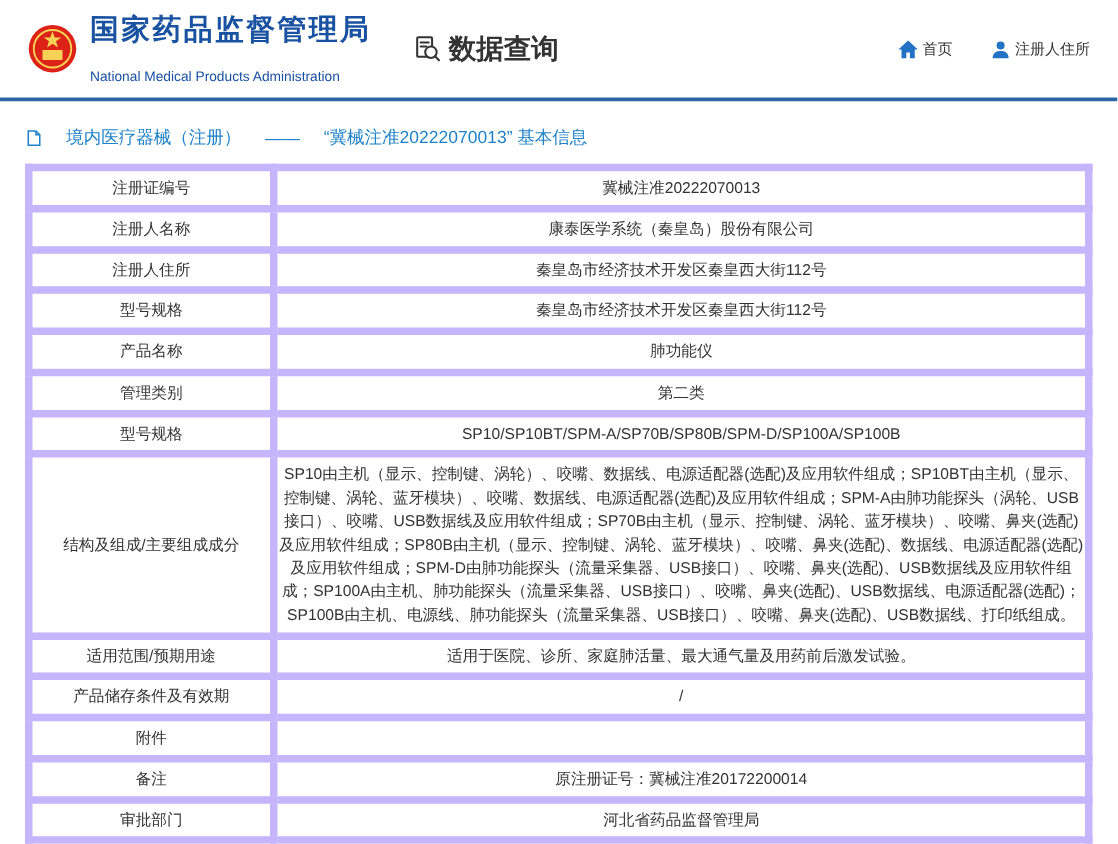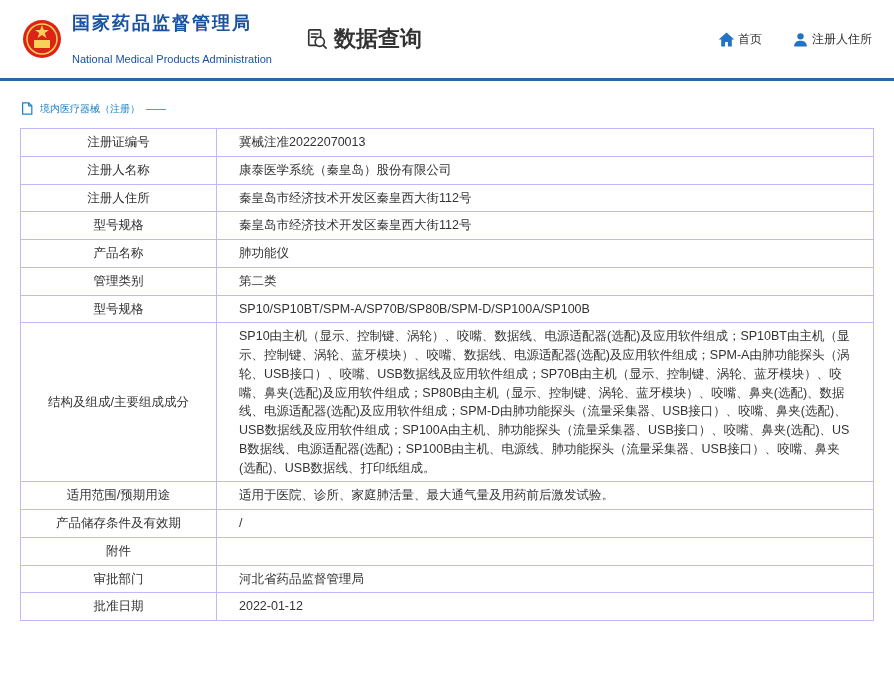--- a/index.html
+++ b/index.html
@@ -10,59 +10,59 @@
     background: #ffffff; color: #333333; overflow: hidden;
   }
   
   .header {
     height: 78px; display: flex; align-items: center;
     padding: 0 22px; background: #fff;
   }
   .emblem { width: 40px; height: 48px; flex: 0 0 auto; }
   .org-names { margin-left: 10px; display:flex; flex-direction:column; }
   .org-cn {
-    color: #1a52a2; font-size: 18px; font-weight: bold; letter-spacing: 2px;
+    color: #1a52a2; font-size: 23px; font-weight: bold; letter-spacing: 2px;
     line-height: 1.15;
   }
   .org-en { color: #1a52a2; font-size: 11px; margin-top: 20px; }
   .nav-query {
     display: flex; align-items: center; margin-left: 34px;
     font-size: 22px; font-weight: bold; color: #333; cursor: pointer;
   }
   .nav-query svg { margin-right: 6px; }
   .top-right { margin-left: auto; display: flex; gap: 30px; }
   .top-link {
     display: flex; flex-direction: row; align-items: center;
     font-size: 12px; color: #333; cursor: pointer; gap: 3px;
   }
   .top-link svg { width: 17px; height: 17px; }
   .blue-line { height: 3px; background: #2d66a5; width: 100%; }
 
   
   .content { padding: 0 20px; }
   .breadcrumb {
-    display: flex; align-items: center; gap: 6px;
-    margin: 20px 0 12px 0; font-size: 10px; color: #1e82c8;
+    display: flex; align-items: center; gap: 19px;
+    margin: 20px 0 12px 0; font-size: 14px; color: #1e82c8;
   }
   .breadcrumb .bc-cat { cursor: pointer; }
   .bc-icon { display:flex; align-items:center; }
 
   
   table.info-table {
     width: 854px; border-collapse: collapse; table-layout: fixed;
     font-size: 12.5px; color: #333;
   }
   table.info-table td {
-    border: 1px solid #c4b5fd; padding: 4px 22px; line-height: 1.5;
+    border: 6px solid #c4b5fd; padding: 4px 0; line-height: 1.5;
     vertical-align: middle; word-break: break-all;
   }
   td.label-cell {
     width: 196px; text-align: center; height: 23px; color: #333;
   }
-  td.value-cell { text-align: left; }
+  td.value-cell { text-align: center; }
 </style>
 </head>
 <body>
 
 <div class="header">
   <span class="emblem">
     <svg viewBox="0 0 40 46" width="40" height="48" aria-hidden="true">
       <circle cx="20" cy="23" r="19" fill="#dd2318"></circle>
       <circle cx="20" cy="23" r="15" fill="none" stroke="#f7d257" stroke-width="1.5"></circle>
       <rect x="12" y="24" width="16" height="8" fill="#f7d257"></rect>
@@ -104,20 +104,21 @@
 <div class="content">
   <div class="breadcrumb">
     <span class="bc-icon">
       <svg width="14" height="15" viewBox="0 0 16 16" fill="none" stroke="#1e82c8" stroke-width="1.4">
         <path d="M3 1.5 H10 L13.5 5 V14.5 H3 Z"></path>
         <polyline points="10,1.5 10,5 13.5,5"></polyline>
       </svg>
     </span>
     <span class="bc-cat">境内医疗器械（注册）</span>
     <span>——</span>
+    <span>“冀械注准20222070013” 基本信息</span>
   </div>
 
   <table class="info-table">
     <tbody>
         <tr>
           <td class="label-cell">注册证编号</td>
           <td class="value-cell">冀械注准20222070013</td>
         </tr>
         <tr>
           <td class="label-cell">注册人名称</td>
@@ -153,20 +154,24 @@
         </tr>
         <tr>
           <td class="label-cell">产品储存条件及有效期</td>
           <td class="value-cell">/</td>
         </tr>
         <tr>
           <td class="label-cell">附件</td>
           <td class="value-cell"></td>
         </tr>
         <tr>
+          <td class="label-cell">备注</td>
+          <td class="value-cell">原注册证号：冀械注准20172200014</td>
+        </tr>
+        <tr>
           <td class="label-cell">审批部门</td>
           <td class="value-cell">河北省药品监督管理局</td>
         </tr>
         <tr>
           <td class="label-cell">批准日期</td>
           <td class="value-cell">2022-01-12</td>
         </tr>
       </tbody>
   </table>
 </div>

